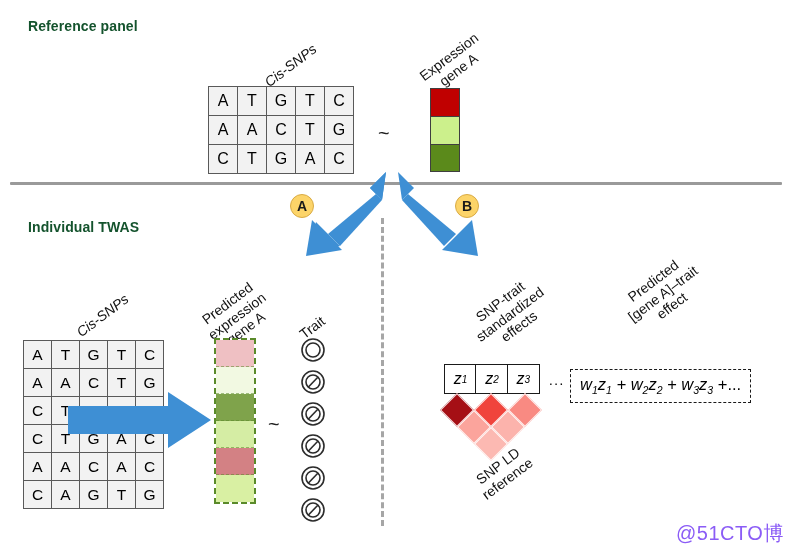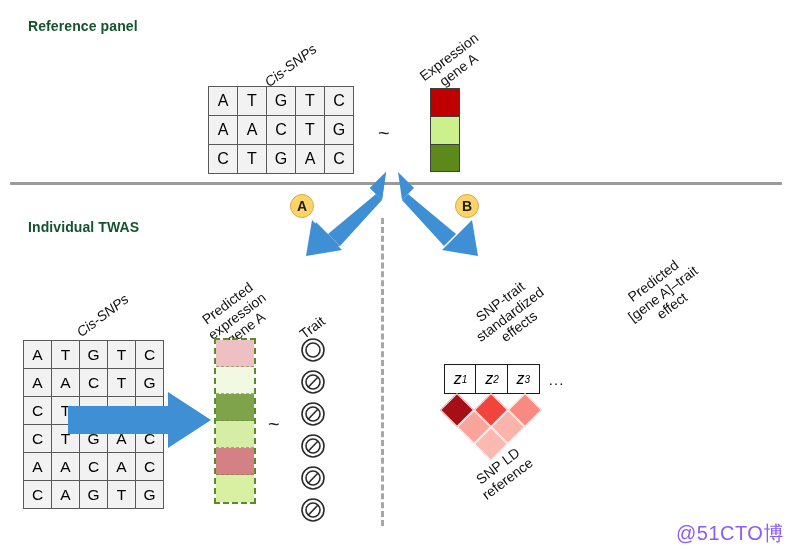--- a/index.html
+++ b/index.html
@@ -335,16 +335,17 @@
     <span class="ln">SNP LD</span>
     <span class="ln">reference</span>
   </div>
 
   <div class="rot ctr" style="left:616px;top:300px;">
     <span class="ln">Predicted</span>
     <span class="ln">[gene A]–trait</span>
     <span class="ln">effect</span>
   </div>
 
+  <div class="fbox" id="formula-box" style="left:570px;top:369px;"><span>w<sub>1</sub>z<sub>1</sub></span> + <span>w<sub>2</sub>z<sub>2</sub></span> + <span>w<sub>3</sub>z<sub>3</sub></span><span style="font-style: normal;"> +...</span></div>
 
   <div class="wm" style="left:676px;top:520px;">@51CTO博客</div>
 
 </div>
 
 </body></html>

